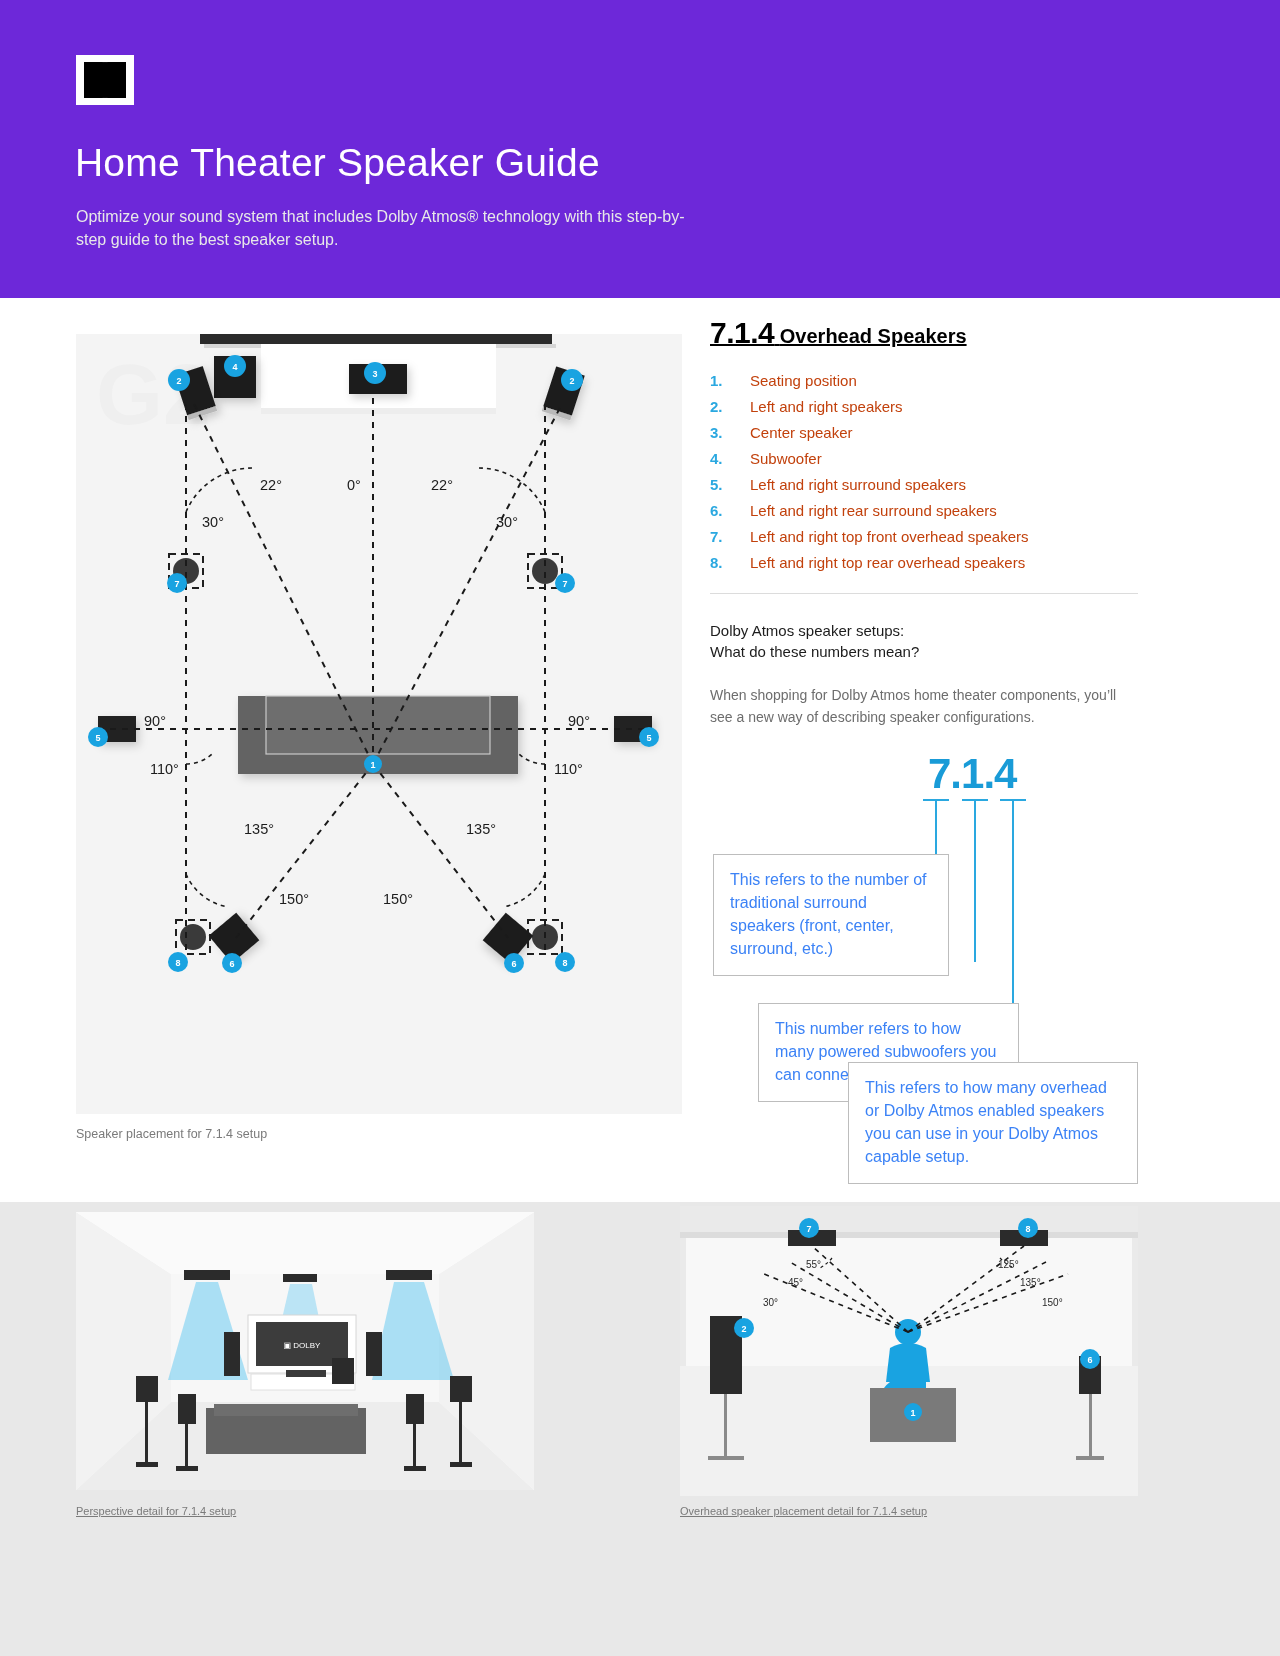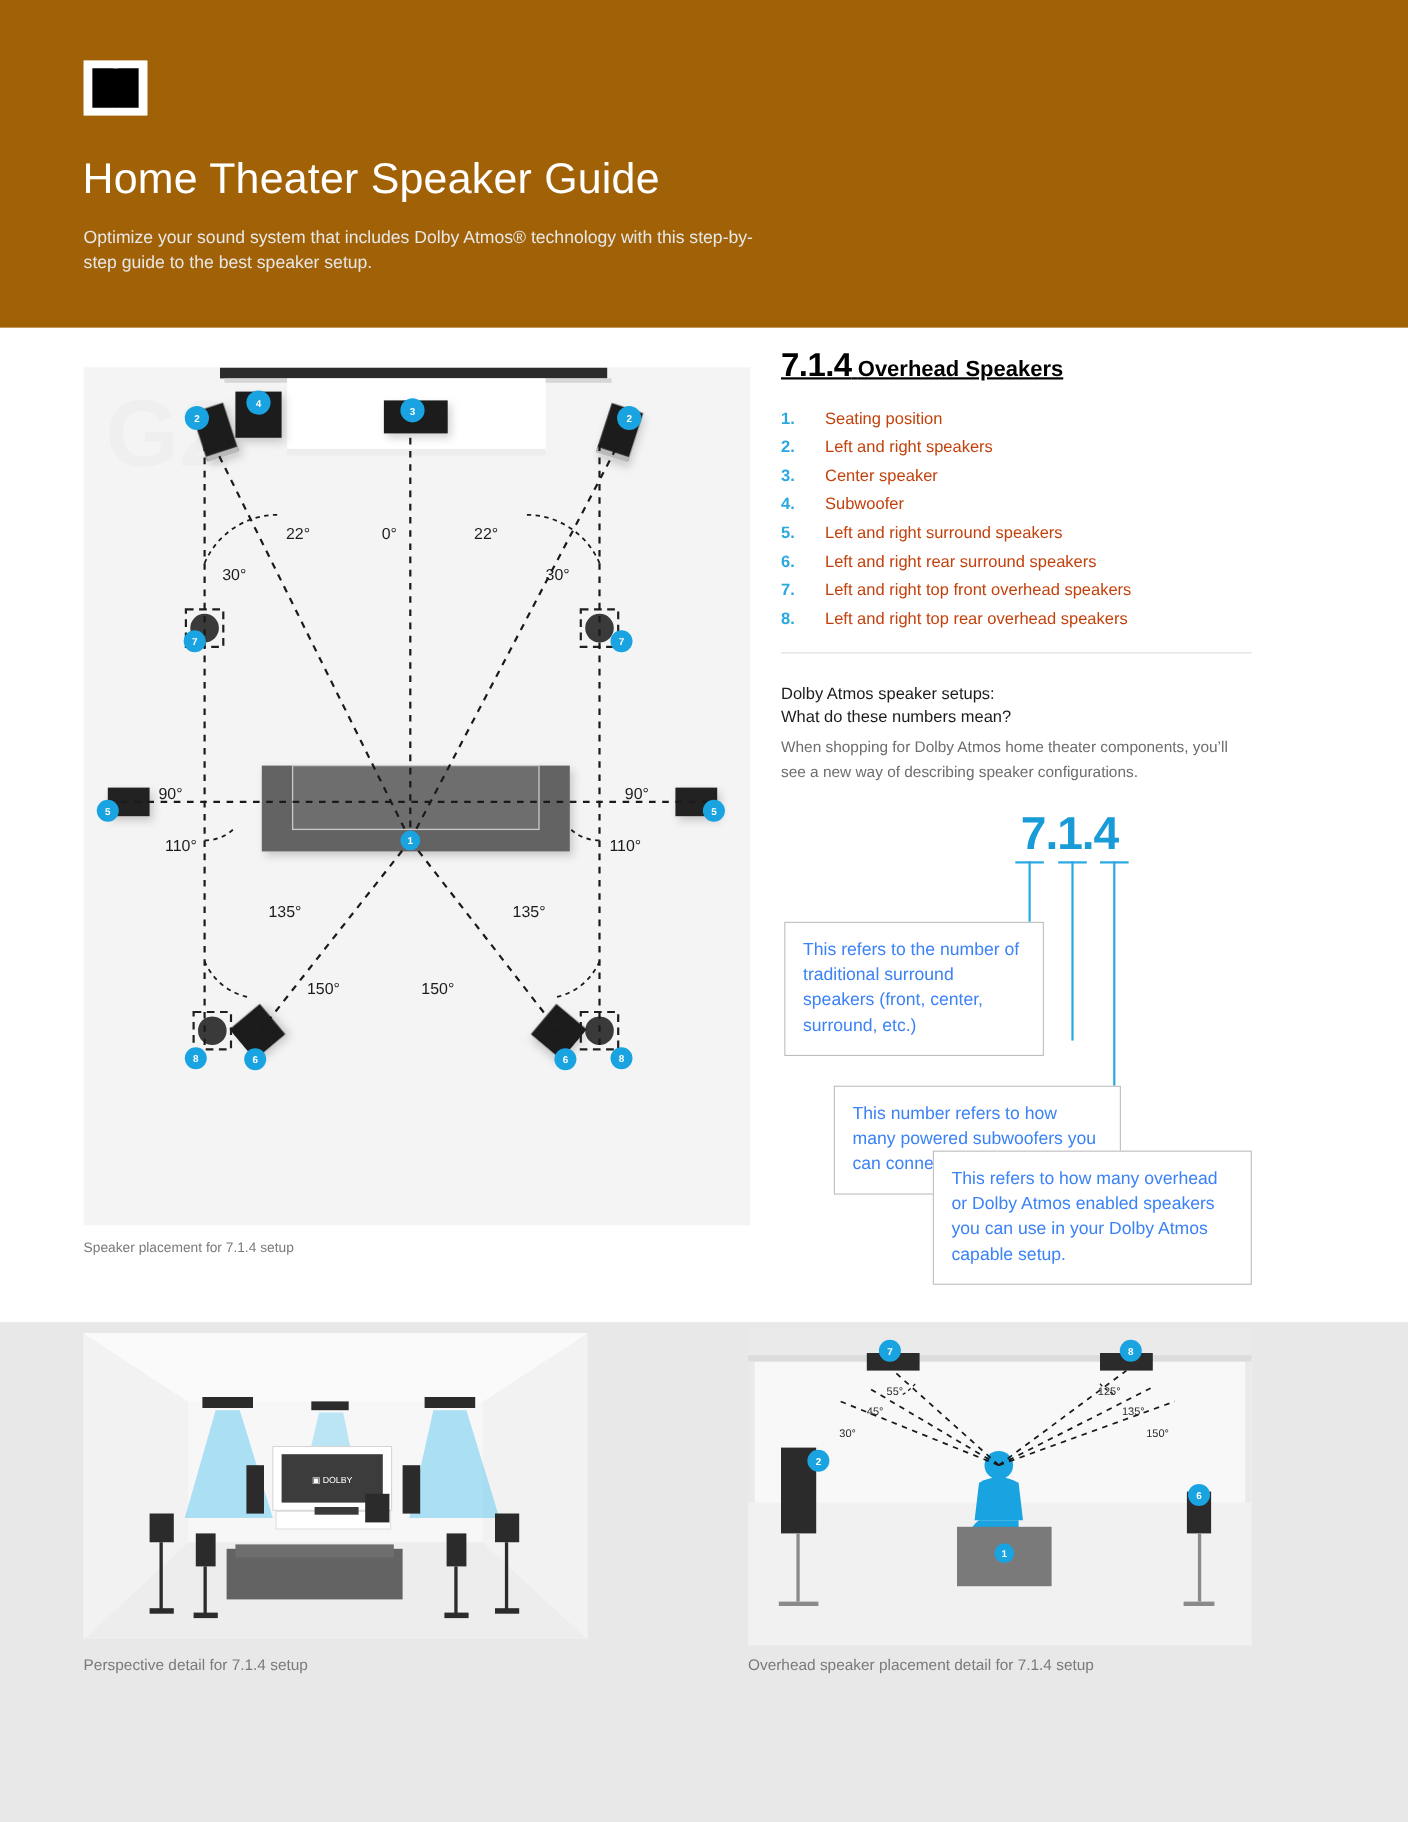--- a/index.html
+++ b/index.html
@@ -8,21 +8,21 @@
     width:1280px; height:1656px;
     background:#ffffff;
     font-family:"Liberation Sans", sans-serif;
     color:#2b2b2b;
     overflow:hidden;
     position:relative;
   }
 
   
   .header {
-    background:#a16207;
+    background:#6d28d9;
     height:298px;
     position:relative;
   }
   .logo {
     position:absolute; left:76px; top:55px;
     width:58px; height:50px;
     background:#ffffff;
     display:block;
   }
   .logo svg { display:block; }
@@ -57,21 +57,21 @@
   .right-col { position:absolute; left:710px; top:0; width:500px; }
   .spec-title { margin-top:18px; font-size:20px; font-weight:700; color:#000000;text-decoration:underline; }
   .spec-title .big { font-size:30px; font-weight:700; letter-spacing:-.5px; }
   .legend { margin-top:22px; }
   .legend-row { display:flex; align-items:baseline; margin-bottom:9px; }
   .legend-num { color:#2aa8e0; font-weight:700; font-size:15px; width:40px; flex:none; }
   .legend-label { font-size:15px; color:#c2410c; }
   .divider { height:1px; background:#dcdcdc; margin:22px 0 0 0; width:428px; }
 
   .atmos-head { margin-top:26px; font-size:15px; font-weight:400; color:#1c1c1c; line-height:21px; }
-  .atmos-body { margin-top:6px; font-size:14px; color:#6d6d6d; line-height:22px; width:420px; }
+  .atmos-body { margin-top:22px; font-size:14px; color:#6d6d6d; line-height:22px; width:420px; }
 
   
   .callout-wrap { position:relative; width:470px; height:360px; margin-top:14px; }
   .big714 {
     position:absolute; left:218px; top:8px;
     font-size:42px; font-weight:700; color:#199bd7; letter-spacing:-1px;
   }
   .lead { position:absolute; width:2px; background:#2aa8e0; }
   .lead-cap { position:absolute; height:2px; background:#2aa8e0; }
   .cbox {
@@ -81,21 +81,21 @@
     padding:13px 16px 15px 16px;
     font-size:16px; line-height:23px; color:#3b82f6;
   }
 
   
   .bottom {
     position:absolute; left:0; top:1202px; width:1280px; height:454px;
     background:#e8e8e8;
   }
   .bpanel { position:absolute; background:#f4f4f4; overflow:hidden; }
-  .bcap { position:absolute; font-size:14px; color:#7a7a7a; }
+  .bcap { position:absolute; font-size:11px; color:#7a7a7a;text-decoration:underline; }
 
   .badge {
     fill:#19a3e1;
   }
   .badge-txt { fill:#ffffff; font-size:9px; font-weight:700; font-family:"Liberation Sans", sans-serif; }
   .ang { font-size:14.5px; fill:#1c1c1c; font-family:"Liberation Sans", sans-serif; }
   .ang-sm { font-size:10px; fill:#2b2b2b; font-family:"Liberation Sans", sans-serif; }
 </style>
 </head>
 <body>

